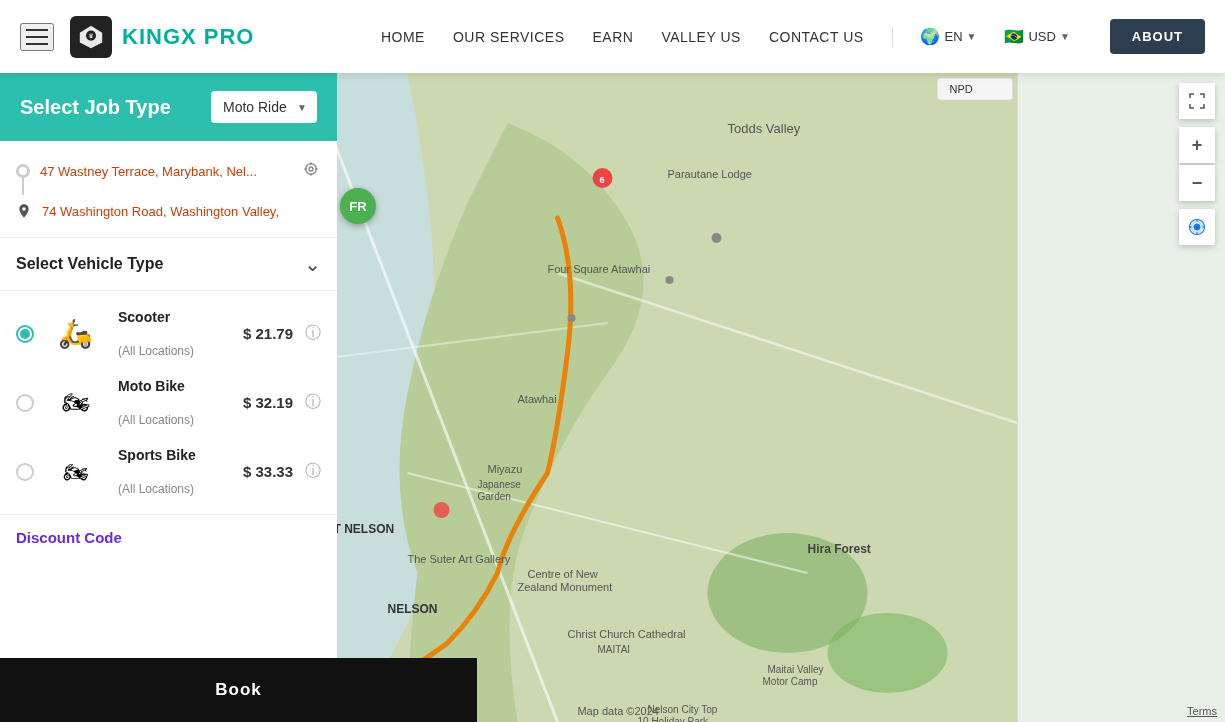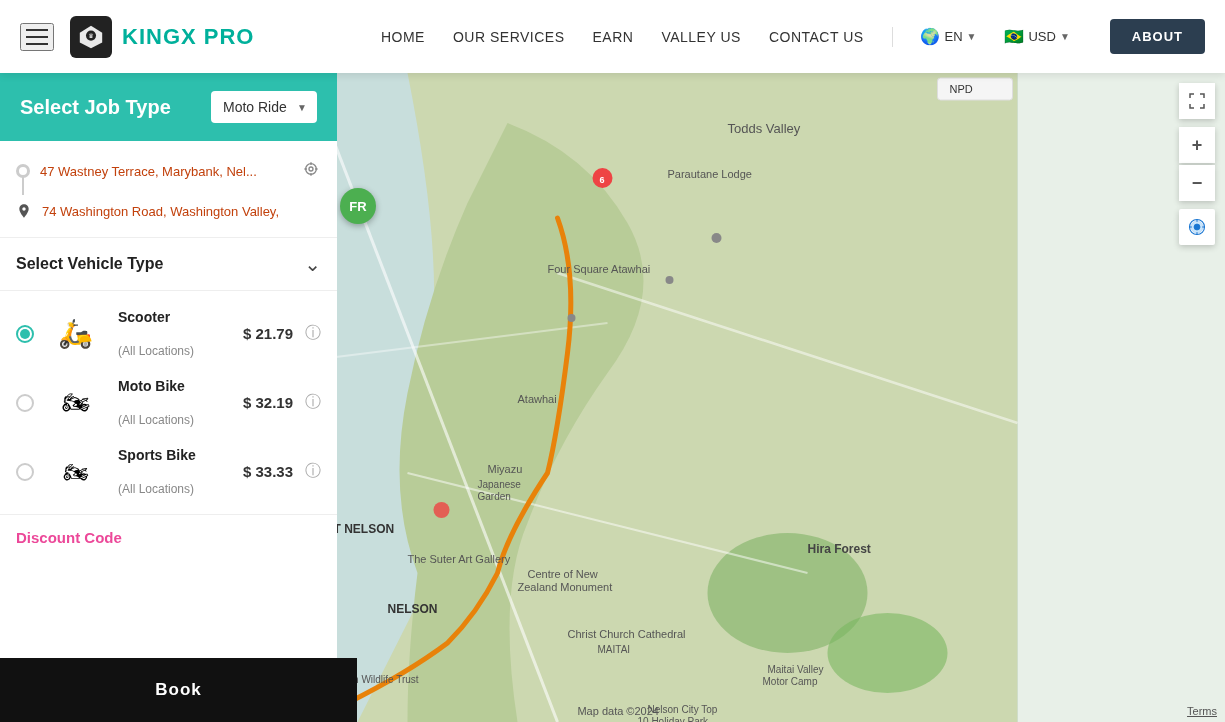--- a/index.html
+++ b/index.html
@@ -148,24 +148,24 @@
     .vehicle-price { font-size: 15px; font-weight: 700; color: #333; }
     .vehicle-info-btn {
       background: none; border: none; cursor: pointer; color: #aaa;
       font-size: 16px; margin-left: 4px;
     }
     .price-row { display: flex; align-items: center; gap: 8px; }
 
     .discount-section {
       background: #fff; padding: 14px 16px; border-top: 1px solid #eee;
     }
-    .discount-title { font-size: 15px; font-weight: 600; color: #ec4899; }
+    .discount-title { font-size: 15px; font-weight: 600; color: #6d28d9; }
 
     .book-btn-container {
-      position: absolute; bottom: 0; left: 0; width: 357px;
+      position: absolute; bottom: 0; left: 0; width: 477px;
       padding: 0; z-index: 60;
     }
     .book-btn {
       width: 100%; background: #111; color: #fff; border: none;
       padding: 22px; font-size: 17px; font-weight: 600; cursor: pointer;
       letter-spacing: 1px;
     }
     .map-controls {
       position: absolute; top: 10px; right: 10px; z-index: 10;
       display: flex; flex-direction: column; gap: 2px;

